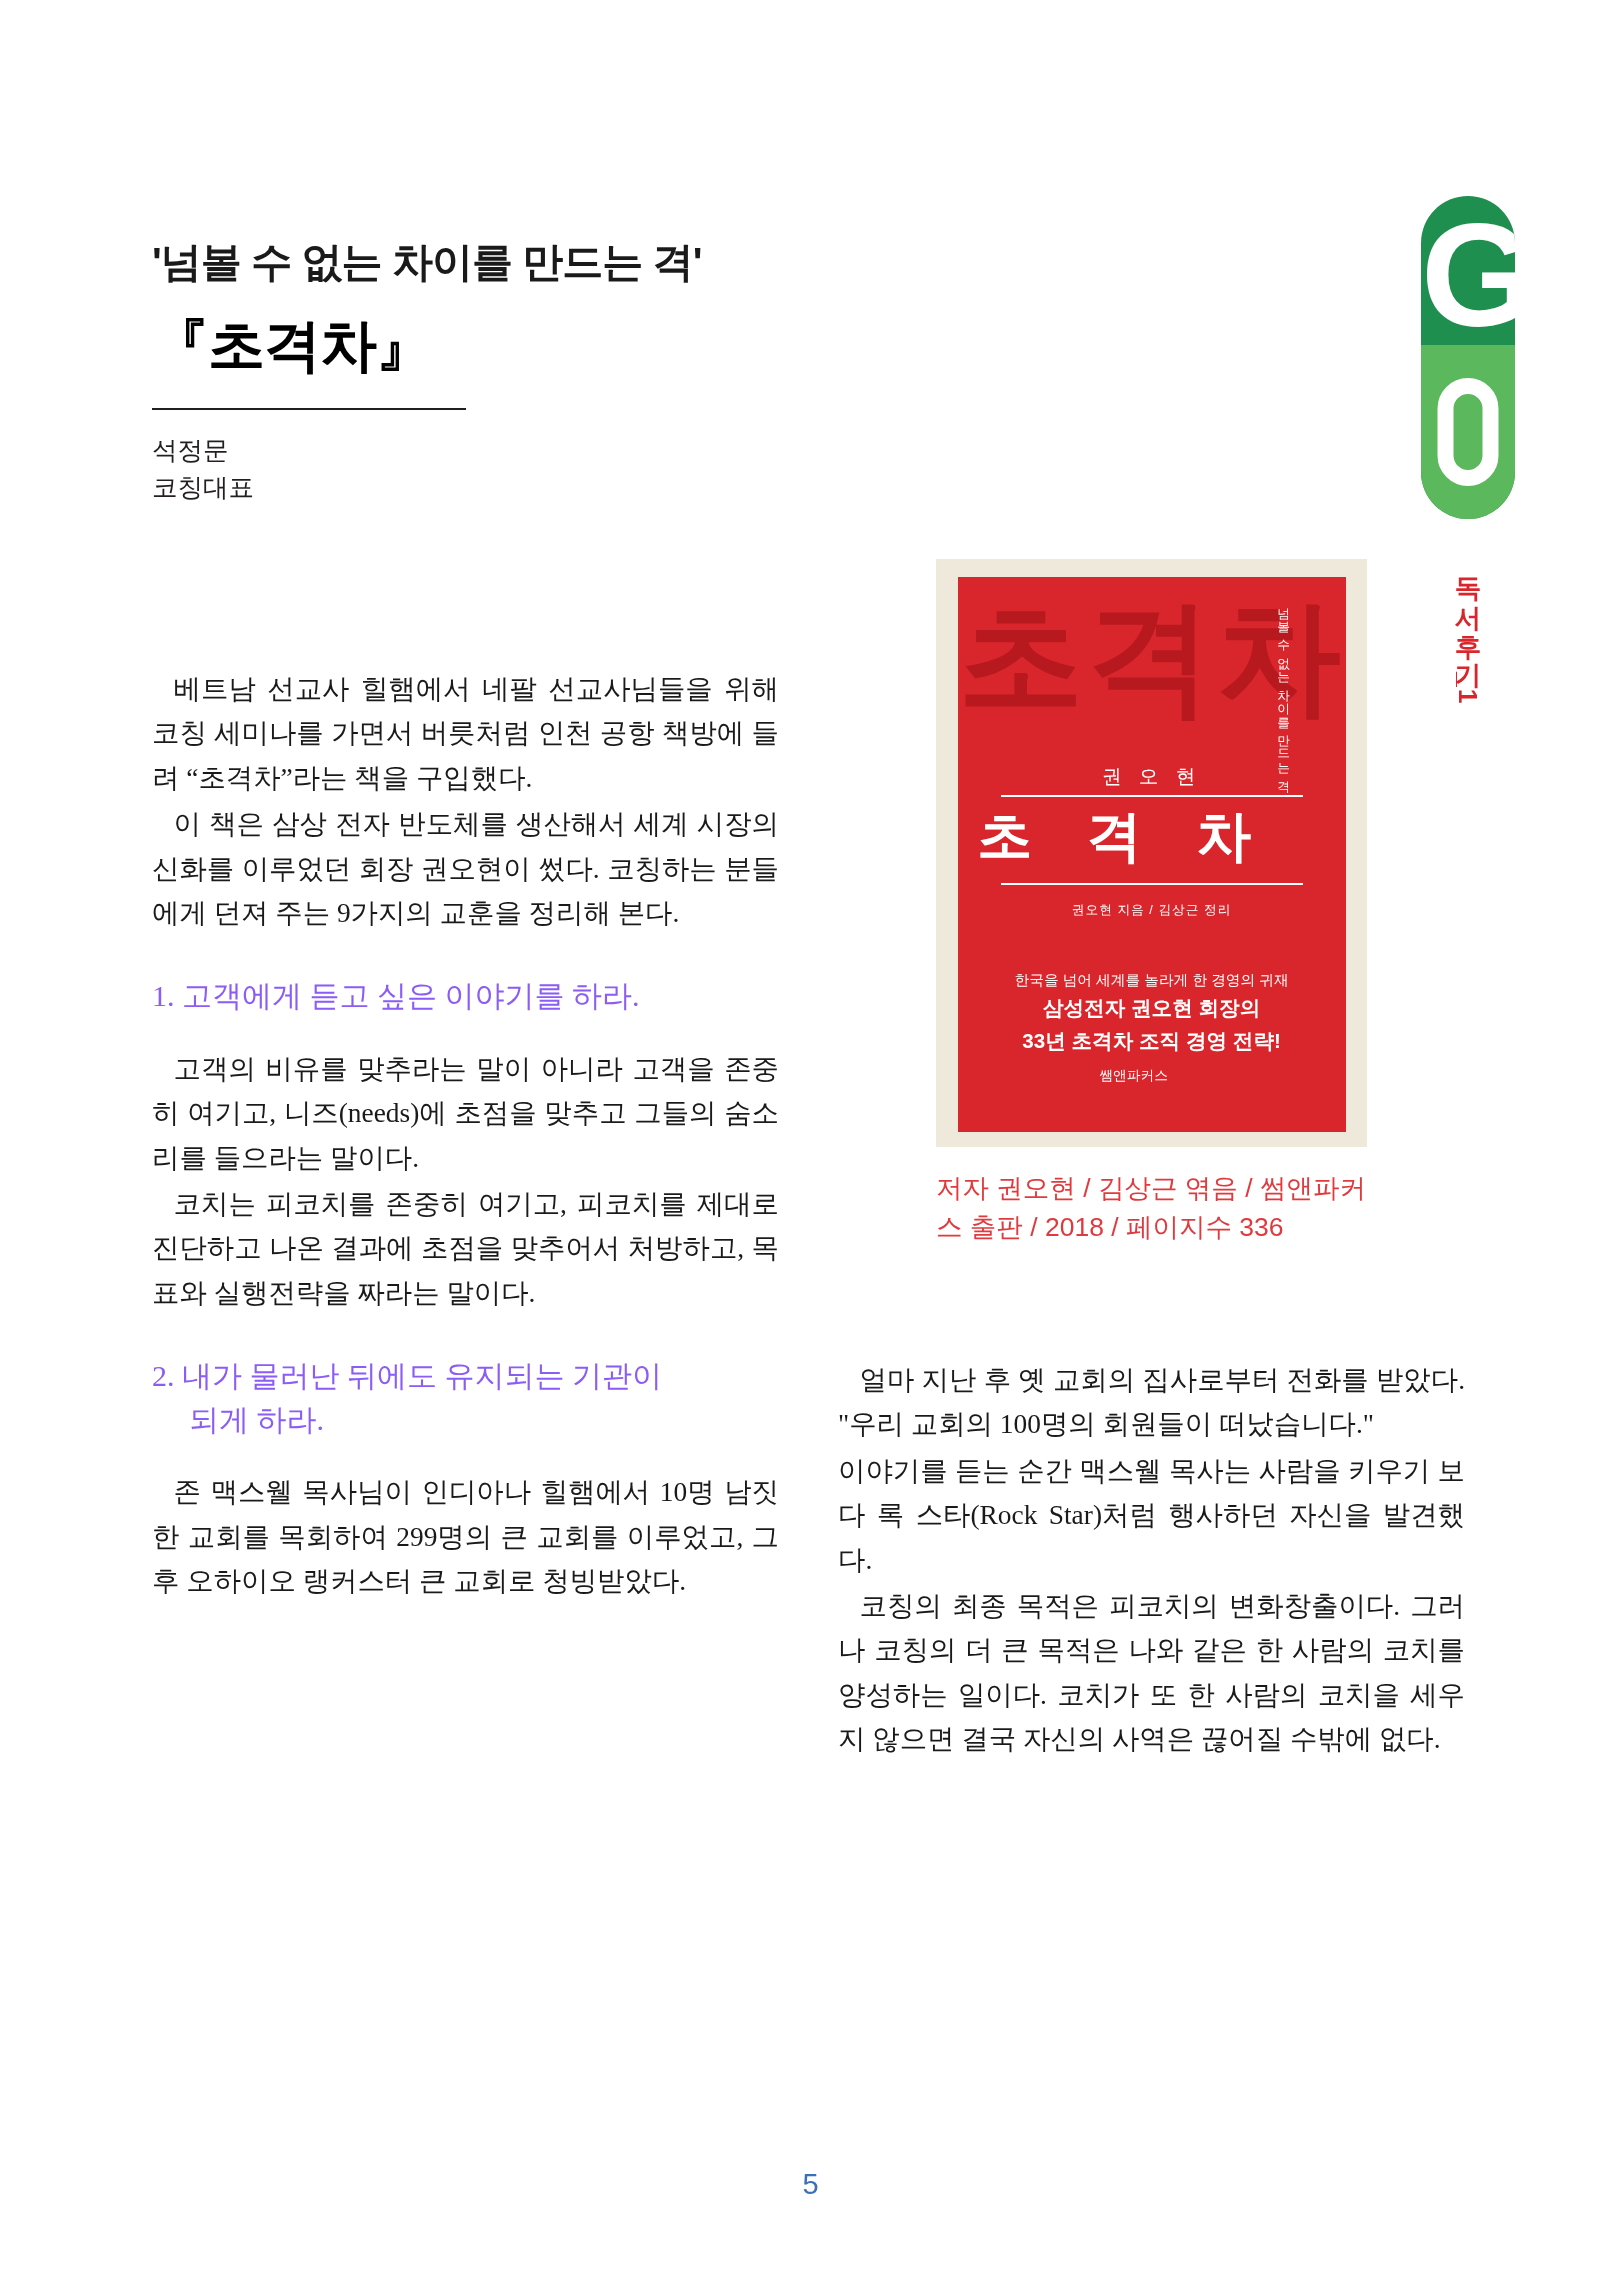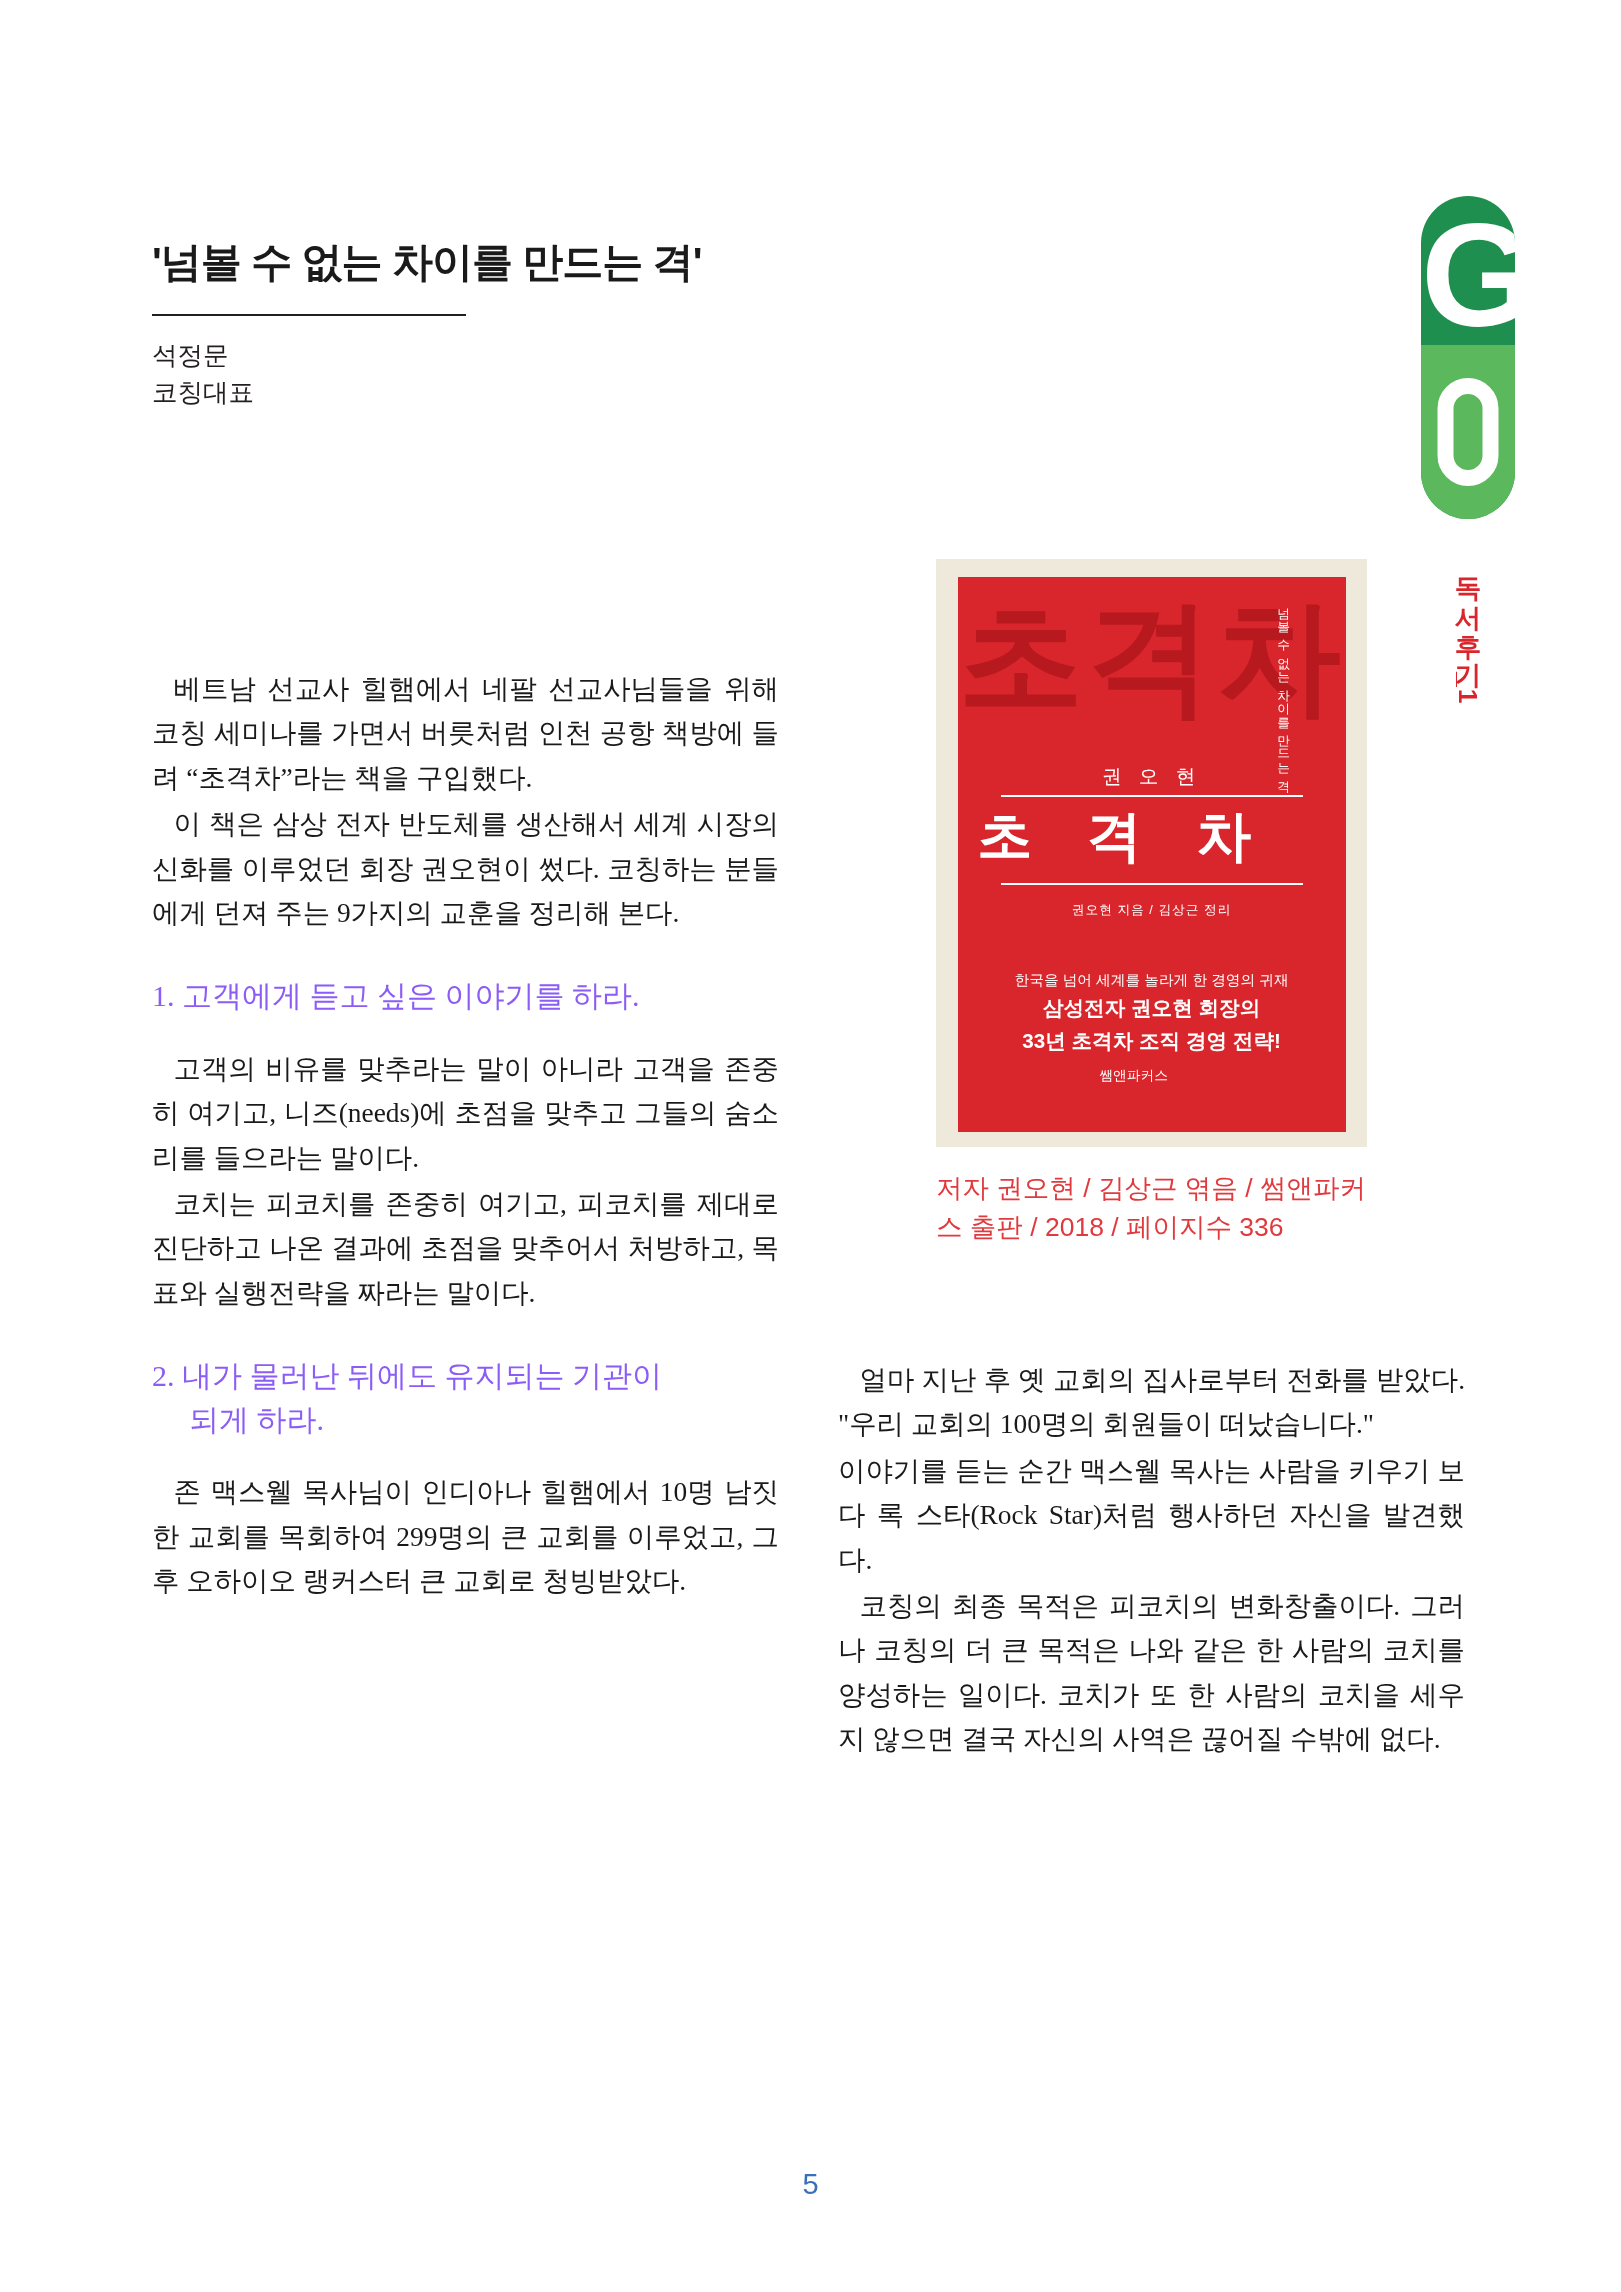--- a/index.html
+++ b/index.html
@@ -270,20 +270,21 @@
   <div class="go-badge">
     <div class="o-shade"></div>
     <div class="g-letter">G</div>
     <div class="o-ring"></div>
   </div>
   <div id="side-label">독서후기_1</div>
 </div>
 
 <div id="doc-header">
   <div id="kicker">'넘볼 수 없는 차이를 만드는 격'</div>
+  <div id="book-title">『초격차』</div>
   <div id="title-rule"></div>
   <div id="byline">
     <div>석정문</div>
     <div>코칭대표</div>
   </div>
 </div>
 
 <figure id="book-figure" style="margin:0;">
   <div id="book-cover">
     <div class="cover-inner">

